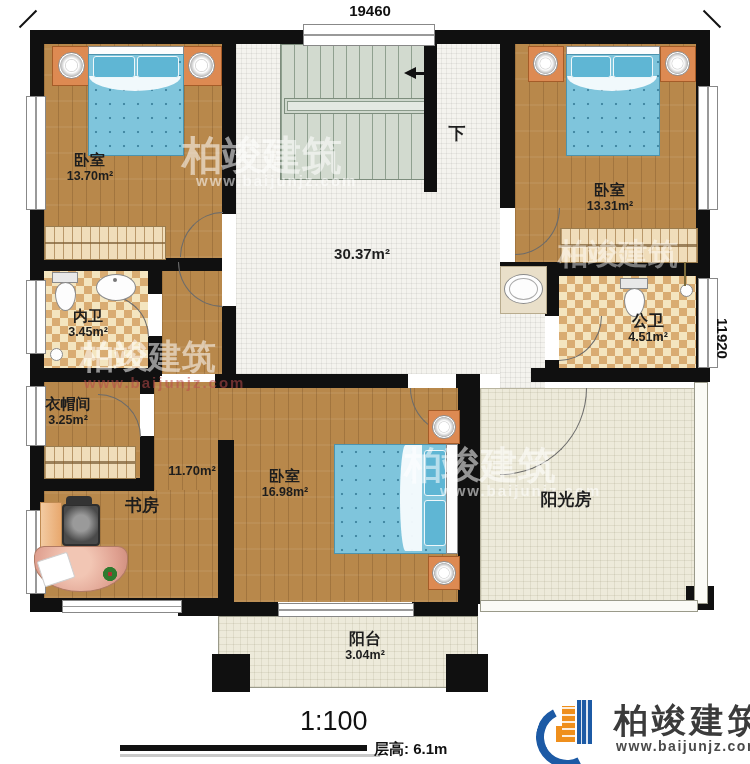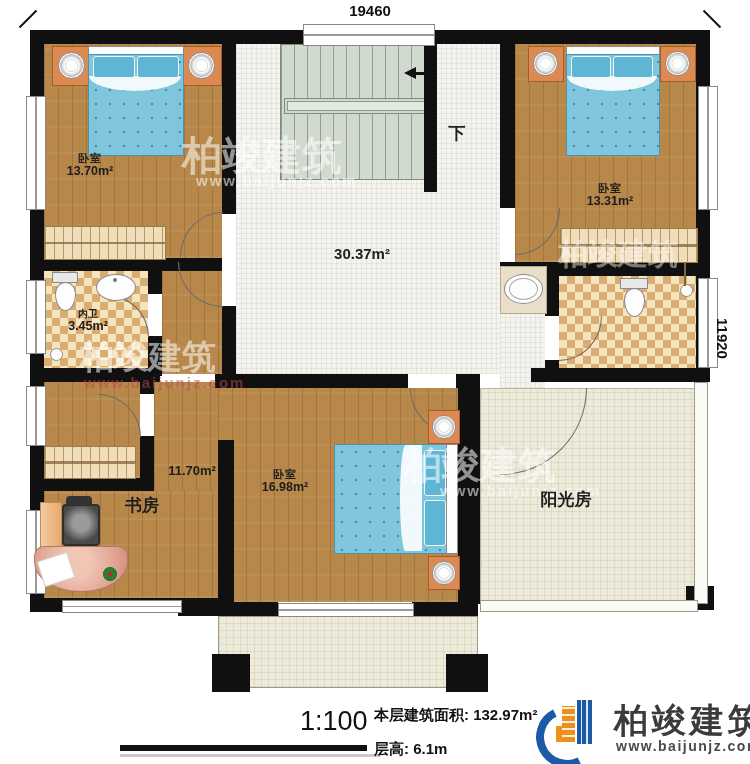--- a/index.html
+++ b/index.html
@@ -19,21 +19,21 @@
                          repeating-linear-gradient(0deg,rgba(120,115,80,0.12) 0 1px,transparent 1px 7px);}
   .stairs{background-color:#d2dacf;
         background-image:repeating-linear-gradient(90deg,#8fa08f 0 1px,transparent 1px 13px);
         border:1px solid #7d8d7d;}
   .win-h{background:#fff;border:1px solid #888;
         background-image:linear-gradient(0deg,transparent 45%,#999 45%,#999 55%,transparent 55%);}
   .win-v{background:#fff;border:1px solid #888;
         background-image:linear-gradient(90deg,transparent 45%,#999 45%,#999 55%,transparent 55%);}
   .glass{background:#fbfbf6;border:1px solid #9a9a8a;}
   .roomlabel{color:#1d1d1d;font-weight:700;text-align:center;line-height:1.12;}
-  .rl-name{font-size:11px;letter-spacing:1px;}
+  .rl-name{font-size:15px;letter-spacing:1px;}
   .rl-area{font-size:12.5px;letter-spacing:0;}
   .arc{border:1.4px solid #6b6b6b;background:transparent;}
   .wardrobe{background-color:#f0ddba;
         background-image:repeating-linear-gradient(90deg,rgba(140,95,40,0.55) 0 1px,transparent 1px 9px),
         linear-gradient(0deg,transparent 46%,rgba(120,90,50,0.7) 46%,rgba(120,90,50,0.7) 54%,transparent 54%);
         border:1px solid #9a7c4e;}
   .bed{background-color:#7fc5dc;border:1px solid #4d93ad;
         background-image:radial-gradient(rgba(20,90,120,0.55) 1px,transparent 1.6px);
         background-size:14px 14px;}
   .pillow{background:#5fb6d4;border:1.5px solid #eef7fa;border-radius:3px;}
@@ -190,38 +190,49 @@
   <div class="abs roomlabel" style="left:40px;top:152px;width:100px;">
     <div class="rl-name">卧室</div>
     <div class="rl-area">13.70m²</div>
   </div>
   <div class="abs roomlabel" style="left:560px;top:182px;width:100px;">
     <div class="rl-name">卧室</div>
     <div class="rl-area">13.31m²</div>
   </div>
   <div class="abs roomlabel" style="left:310px;top:246px;width:104px;font-size:15px;">30.37m²</div>
   <div class="abs roomlabel" style="left:38px;top:308px;width:100px;">
-    <div style="font-size:10px;">内卫</div>
+    <div style="font-size:15px;">内卫</div>
     <div class="rl-area">3.45m²</div>
+  </div>
+  <div class="abs roomlabel" style="left:598px;top:312px;width:100px;">
+    <div style="font-size:16px;">公卫</div>
+    <div class="rl-area">4.51m²</div>
+  </div>
+  <div class="abs roomlabel" style="left:18px;top:396px;width:100px;">
+    <div style="font-size:15px;">衣帽间</div>
+    <div class="rl-area">3.25m²</div>
   </div>
   <div class="abs roomlabel" style="left:150px;top:464px;width:84px;font-size:13px;">11.70m²</div>
   <div class="abs roomlabel" style="left:110px;top:496px;width:64px;font-size:17px;">书房</div>
   <div class="abs roomlabel" style="left:240px;top:468px;width:90px;">
     <div class="rl-name">卧室</div>
     <div class="rl-area">16.98m²</div>
   </div>
   <div class="abs roomlabel" style="left:526px;top:490px;width:80px;font-size:17px;">阳光房</div>
+  <div class="abs roomlabel" style="left:310px;top:630px;width:110px;">
+    <div style="font-size:16px;">阳台</div>
+    <div class="rl-area">3.04m²</div>
+  </div>
 
   <div class="abs dim" style="left:340px;top:2px;width:60px;text-align:center;">19460</div>
   <div class="abs dim" style="left:692px;top:330px;width:60px;text-align:center;transform:rotate(90deg);transform-origin:center;">11920</div>
 
   <div class="abs footer-text" style="left:300px;top:706px;font-size:27px;">1:100</div>
   <div class="abs" style="left:120px;top:745px;width:247px;height:6px;background:#111;"></div>
   <div class="abs" style="left:120px;top:754px;width:260px;height:3px;background:#c9c9c9;"></div>
-  <div class="abs footer-text" style="left:374px;top:706px;font-size:15px;font-weight:700;">本层建筑面积: 132.97m²</div>
   <div class="abs footer-text" style="left:374px;top:740px;font-size:15px;font-weight:700;">层高: 6.1m</div>
 
   <div class="abs" style="left:536px;top:696px;width:72px;height:62px;">
     <div class="abs" style="left:0px;top:10px;width:46px;height:46px;border:8px solid transparent;border-left-color:#1c5aa5;border-bottom-color:#1c5aa5;border-radius:50%;transform:rotate(18deg);"></div>
     <div class="abs" style="left:26px;top:10px;width:13px;height:36px;background:#ef8f1c;background-image:repeating-linear-gradient(0deg,transparent 0 5px,rgba(255,255,255,0.85) 5px 7px);"></div>
     <div class="abs" style="left:41px;top:4px;width:15px;height:44px;background:#1c5aa5;background-image:repeating-linear-gradient(90deg,transparent 0 4px,rgba(255,255,255,0.85) 4px 5.5px);"></div>
     <div class="abs" style="left:20px;top:30px;width:6px;height:16px;background:#ef8f1c;"></div>
   </div>
   <div class="abs" style="left:614px;top:698px;font-size:34px;font-weight:900;color:#3b3b3b;letter-spacing:4px;white-space:nowrap;">柏竣建筑</div>
   <div class="abs" style="left:616px;top:738px;font-size:14px;font-weight:700;color:#4a4a4a;letter-spacing:1.5px;white-space:nowrap;">www.baijunjz.com</div>

